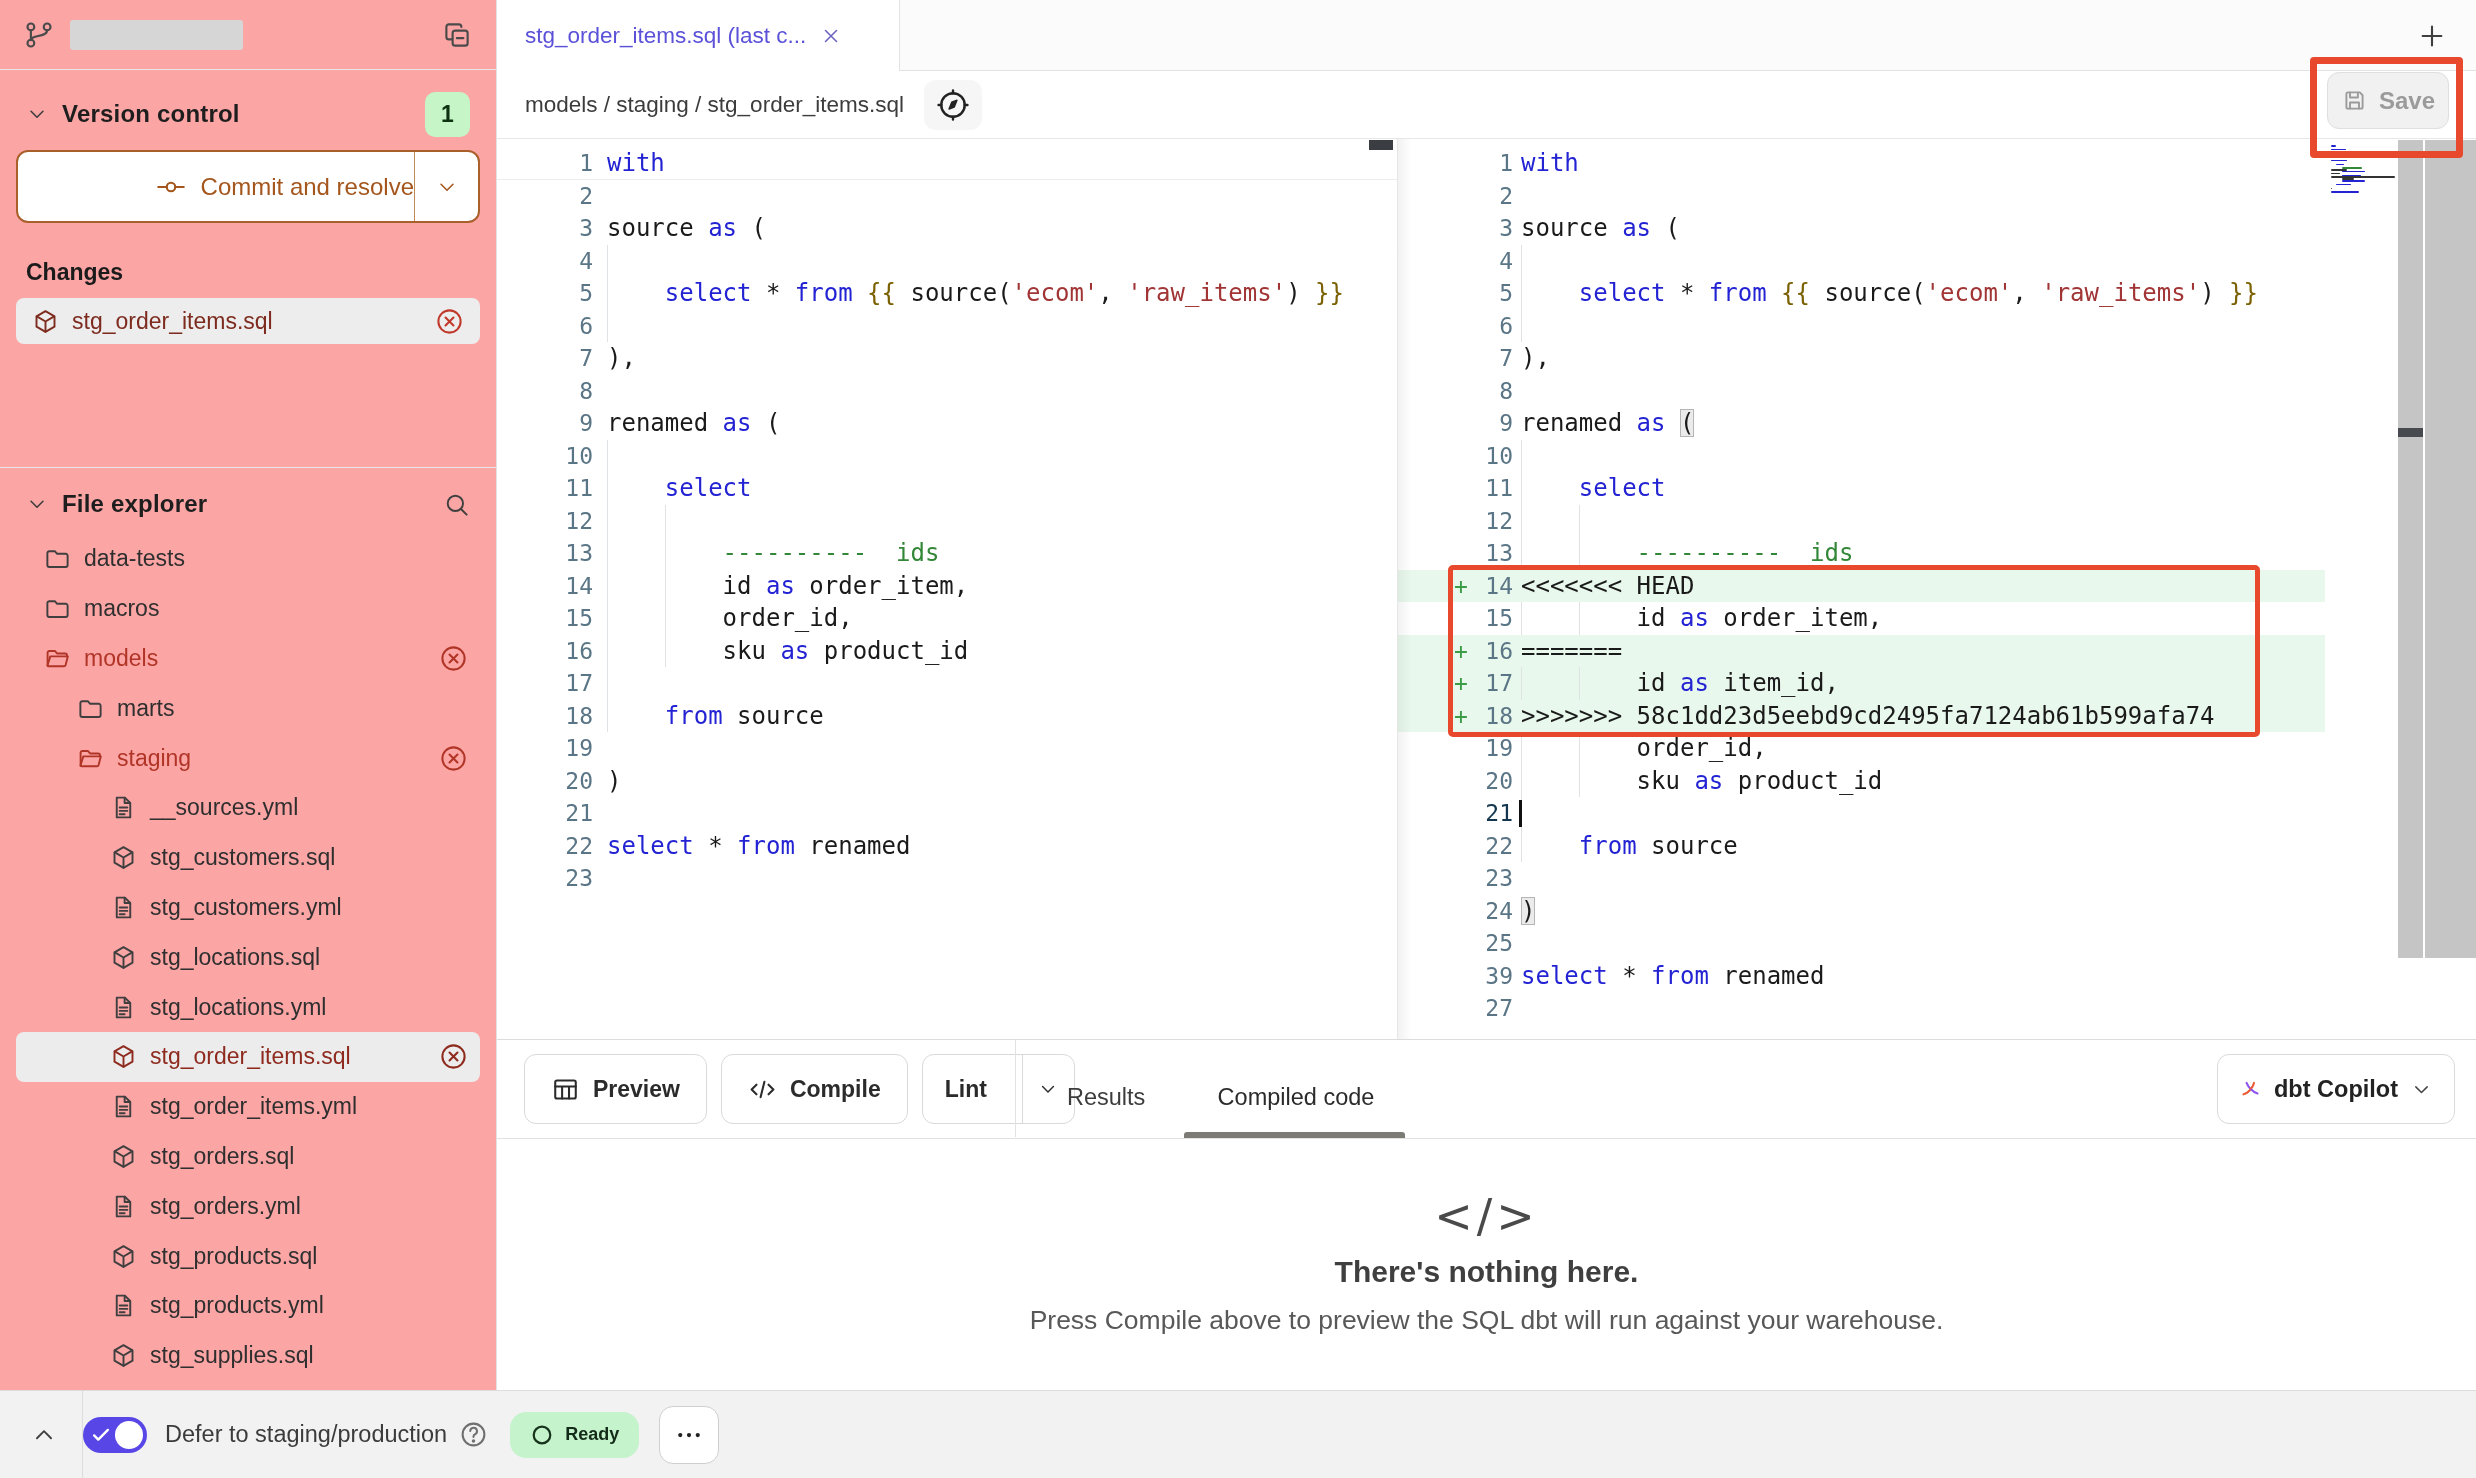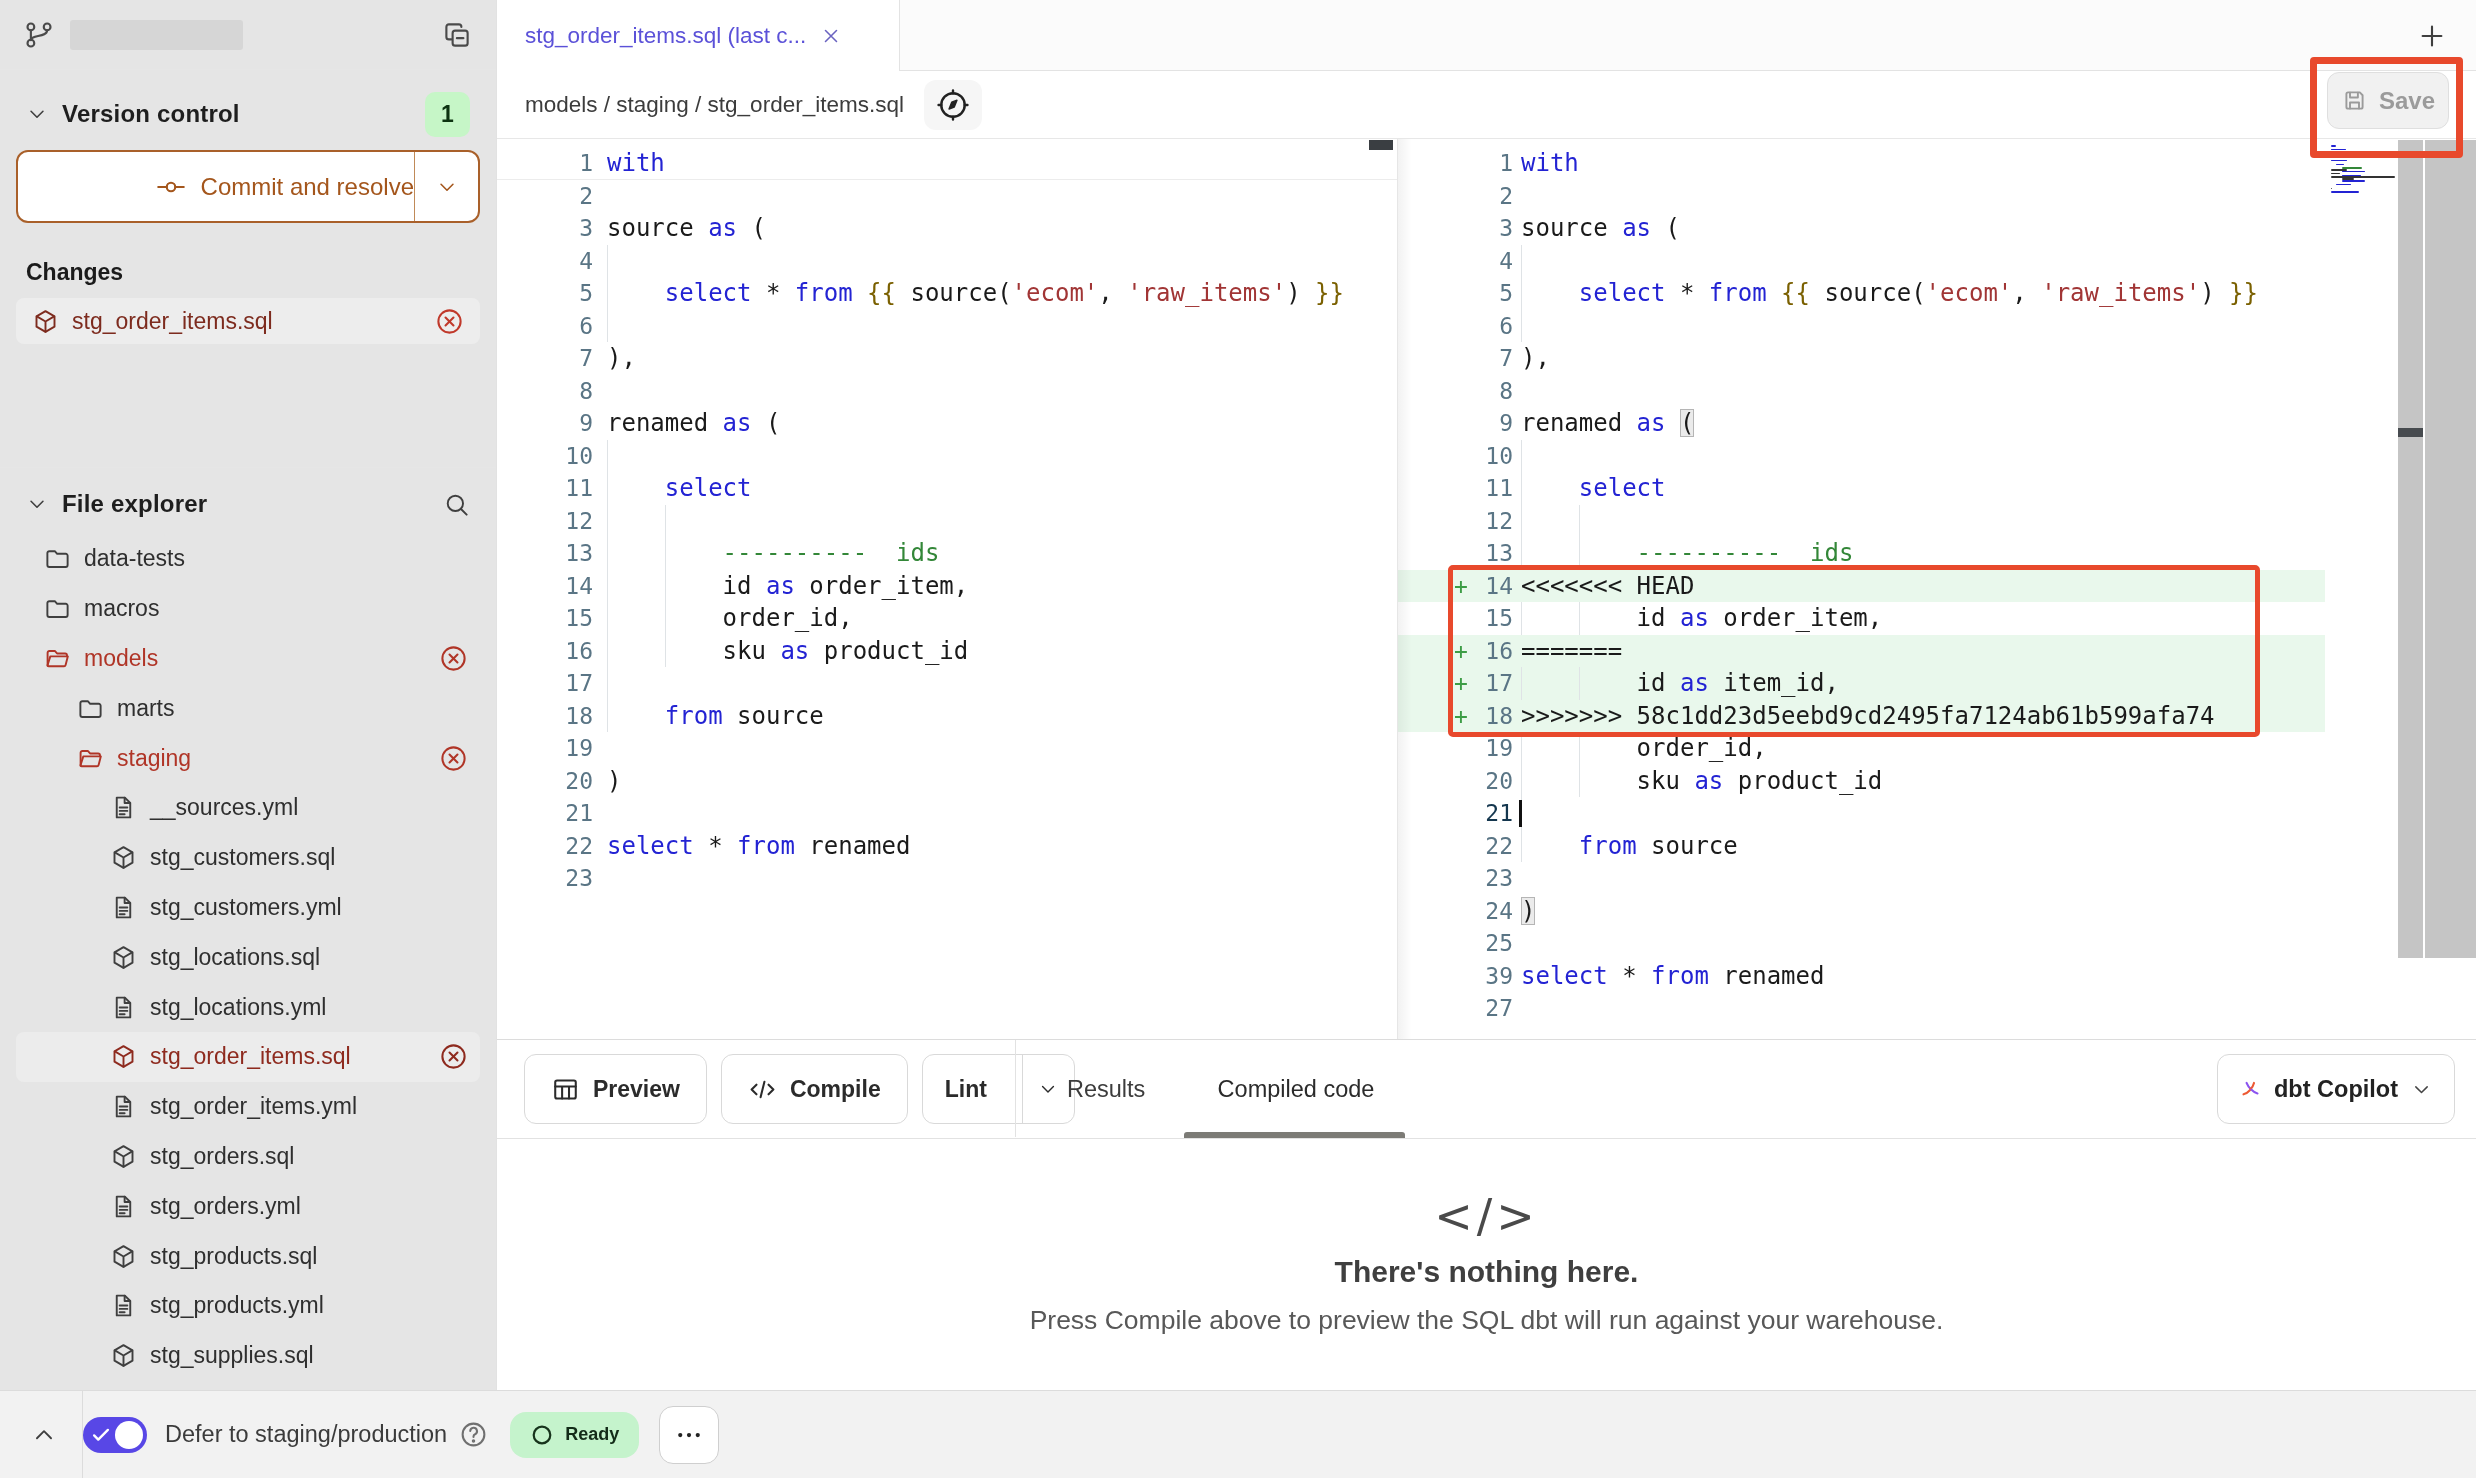--- a/index.html
+++ b/index.html
@@ -2,21 +2,21 @@
 <html><head>
 <meta charset="utf-8">
 <style>
   * { margin:0; padding:0; box-sizing:border-box; }
   html,body { width:2476px; height:1478px; overflow:hidden; background:#fff;
     font-family:"Liberation Sans", sans-serif; color:#2b2b2b; }
   .app { position:relative; width:2476px; height:1478px; display:flex; flex-direction:column; }
   .cols { flex:1; display:flex; min-height:0; }
 
   
-  .sidebar { width:497px; border-right:1px solid #e2e2e2; display:flex; flex-direction:column; background:#e5e5e5; }
+  .sidebar { width:497px; border-right:1px solid #e2e2e2; display:flex; flex-direction:column; background:#fca5a5; }
   .sb-top { height:70px; border-bottom:1px solid #e6e6e6; display:flex; align-items:center; padding:0 24px; gap:16px; }
   .sb-top .ic { width:30px; height:30px; color:#4a4a4a; }
   .branch-ph { width:173px; height:30px; background:#d6d6d6; border-radius:3px; }
   .sb-top .spacer { flex:1; }
 
   .vc { height:397px; padding-top:20px; position:relative; }
   .sec-head { display:flex; align-items:center; padding:0 26px; gap:14px; height:48px; }
   .sec-head .chev { width:22px; height:22px; color:#3d3d3d; }
   .sec-title { font-size:24px; font-weight:700; color:#1e1e1e; letter-spacing:.2px; }
   .vc-badge { margin-left:auto; width:45px; height:45px; border-radius:10px; background:#c6f6c7;
@@ -100,21 +100,21 @@
   .toolbar { height:99px; position:relative; display:flex; align-items:center; padding-left:27px; background:#fff; border-bottom:1px solid #e2e2e2; }
   .tbtn { height:70px; border:1.5px solid #d9d9d9; border-radius:12px; background:#fff; display:flex;
     align-items:center; justify-content:center; gap:13px; font-size:23px; font-weight:600; color:#2b2b2b;
     padding:0 26px; margin-right:14px; cursor:pointer; }
   .tbtn .ic { width:29px; height:29px; color:#2b2b2b; }
   .lint { padding:0; margin-right:0; }
   .lint .lint-main { padding:0 22px; height:100%; display:flex; align-items:center; }
   .lint .lint-drop { width:52px; height:100%; border-left:1.5px solid #d9d9d9; display:flex; align-items:center; justify-content:center; }
   .lint .ic { width:20px; height:20px; }
   .tb-div { position:absolute; left:518px; top:0; bottom:1px; width:1px; background:#e2e2e2; }
-  .rtab { position:absolute; top:0; height:98px; display:flex; align-items:center; font-size:23.5px; color:#3c3c3c; cursor:pointer; }
+  .rtab { position:absolute; top:8px; height:98px; display:flex; align-items:center; font-size:23.5px; color:#3c3c3c; cursor:pointer; }
   .rtab.results { left:570px; }
   .rtab.compiled { left:690px; width:218px; justify-content:center; color:#2b2b2b; }
   .rtab-underline { position:absolute; left:687px; bottom:0; width:221px; height:6px; background:#7c7b76; border-radius:3px 3px 0 0; }
   .copilot { position:absolute; right:21px; top:14px; height:70px; border:1.5px solid #d9d9d9; border-radius:12px;
     background:#fff; display:flex; align-items:center; gap:13px; padding:0 22px; font-size:23.5px; font-weight:600; color:#222; cursor:pointer; }
   .copilot .cic { width:32px; height:32px; }
   .copilot .ic { width:21px; height:21px; color:#444; }
 
   .results-panel { flex:1; display:flex; flex-direction:column; align-items:center; justify-content:center; background:#fff; gap:16px; }
   .es-icon { font:400 46px/1 "DejaVu Sans", sans-serif; color:#4a4a4a; letter-spacing:4px; }

